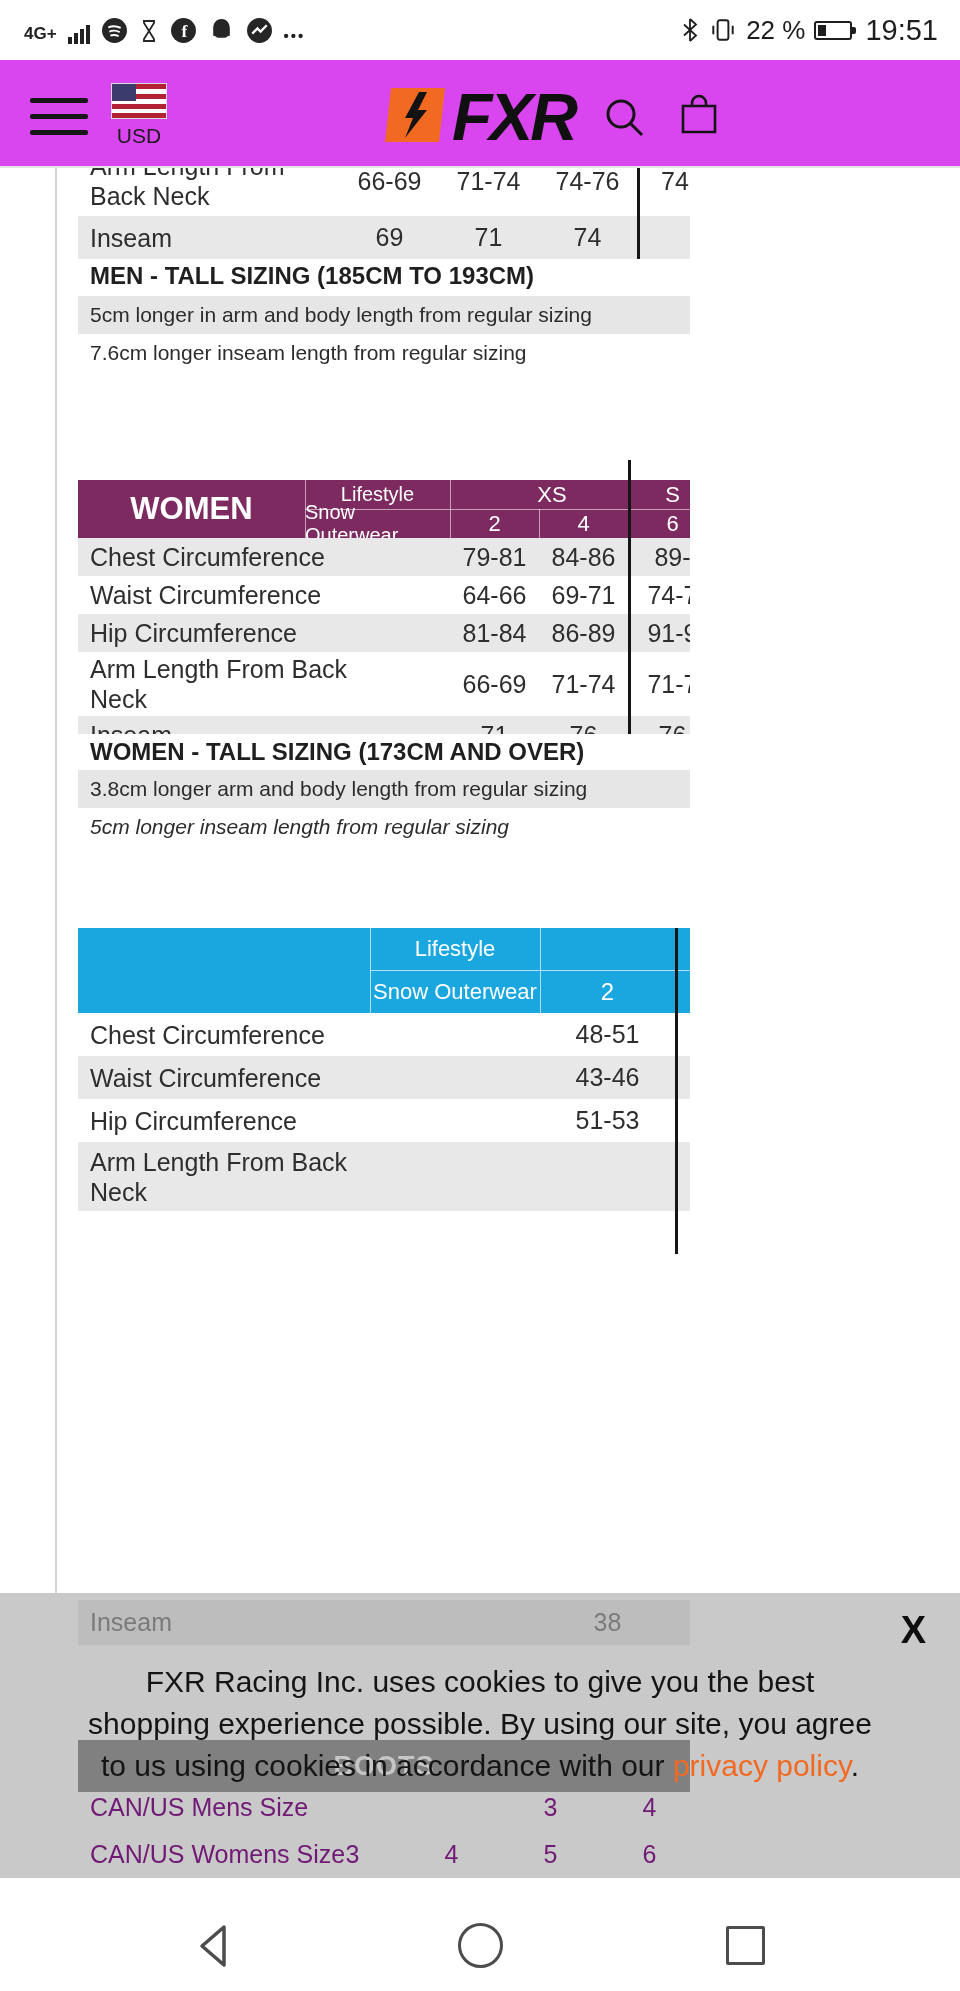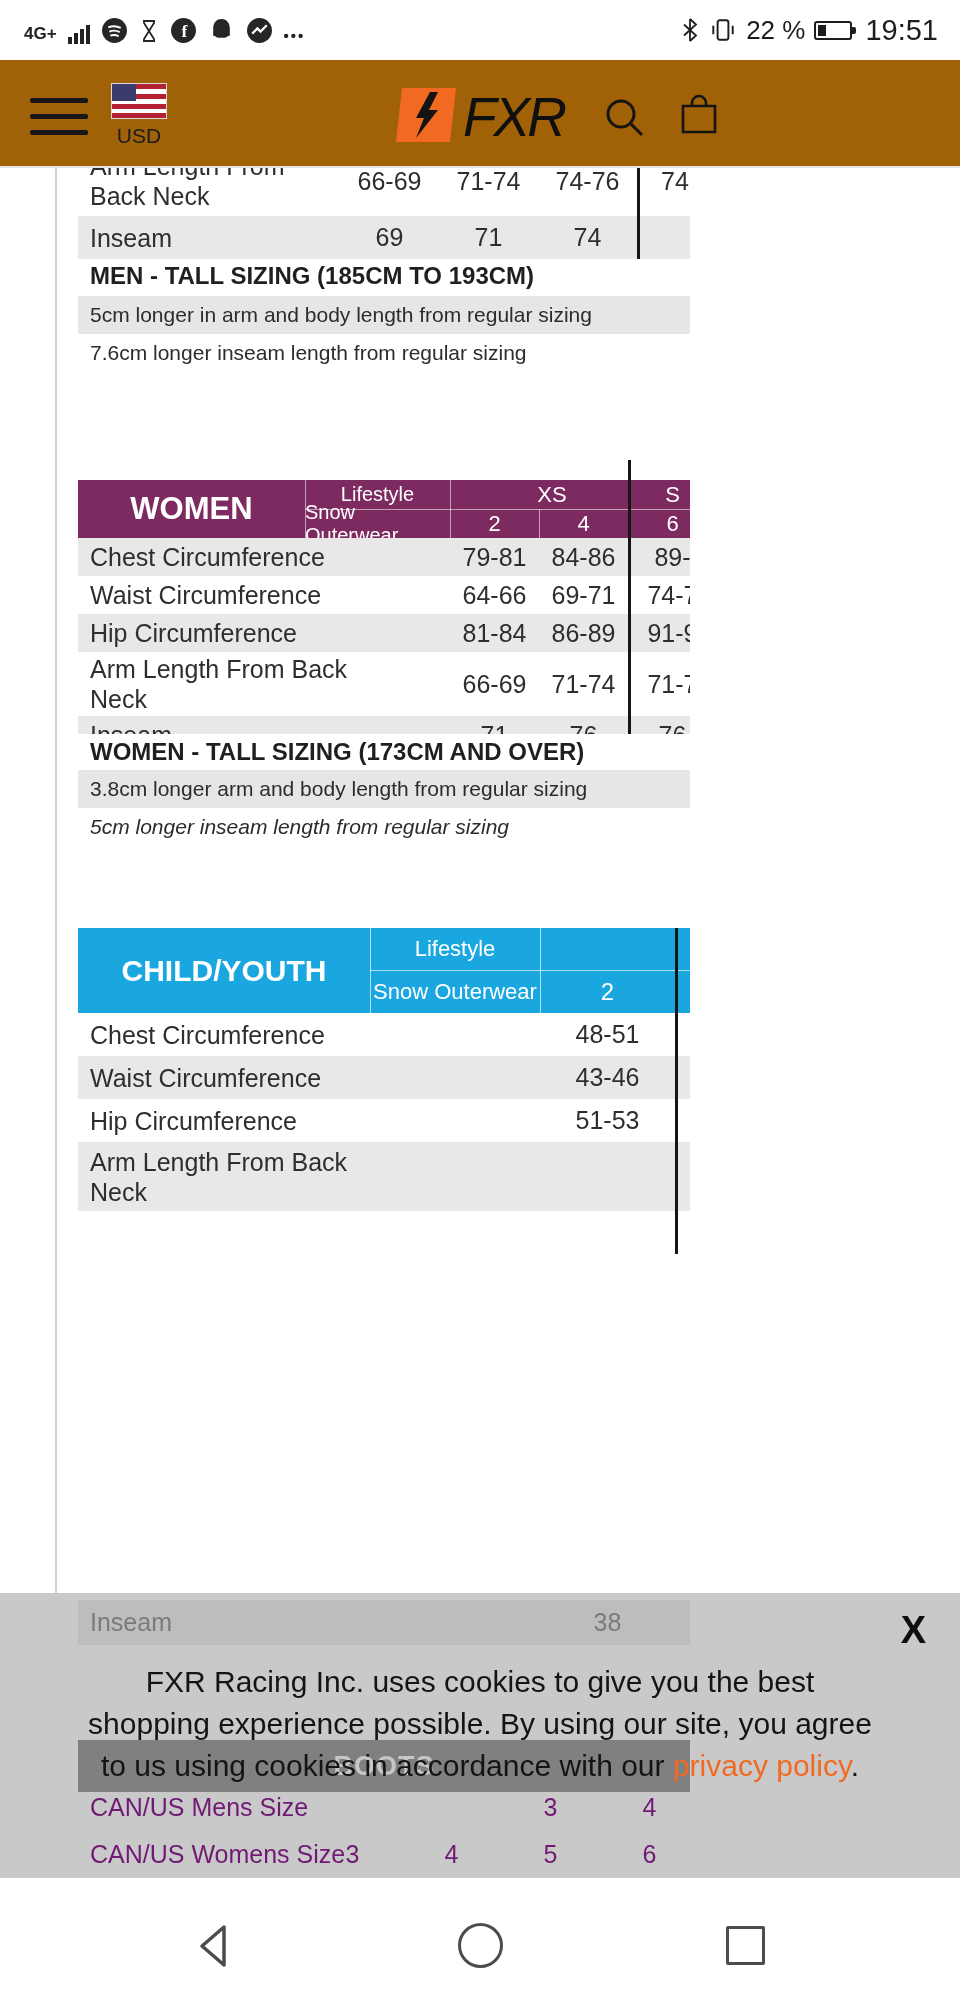--- a/index.html
+++ b/index.html
@@ -17,31 +17,31 @@
   .sb-dots { font-size:15px; color:#222; letter-spacing:2px; font-weight:bold; }
   .sb-right { position:absolute; right:22px; top:0; height:60px; display:flex; align-items:center; gap:9px; }
   .sb-batt-pct { font-size:26px; color:#1d1d1d; }
   .sb-time { font-size:29px; color:#1d1d1d; margin-left:4px; }
   .battery { position:relative; display:inline-block; width:38px; height:19px;
     border:2px solid #1d1d1d; border-radius:3px; }
   .battery-fill { position:absolute; left:2px; top:2px; bottom:2px; width:8px; background:#1d1d1d; }
   .battery:after { content:""; position:absolute; right:-6px; top:4px; width:4px; height:7px; background:#1d1d1d; border-radius:0 2px 2px 0; }
   
   .site-header { position:absolute; top:60px; left:0; width:960px; height:108px;
-    background:#a16207; border-bottom:2px solid #e4e4e4; }
+    background:#d946ef; border-bottom:2px solid #e4e4e4; }
   .hamburger { position:absolute; left:30px; top:38px; width:58px; height:40px; cursor:pointer; }
   .hamburger span { display:block; width:58px; height:5px; background:#161616; border-radius:2px; margin-bottom:11px; }
   .currency { position:absolute; left:110px; top:24px; width:58px; text-align:center; cursor:pointer; }
   .flag { position:relative; width:54px; height:34px; margin:0 auto;
     background:repeating-linear-gradient(#b22234 0 4.9px, #ffffff 4.9px 9.8px); box-shadow:0 0 0 1px #d9d9d9; }
   .flag .canton { position:absolute; left:0; top:0; width:24px; height:17px; background:#3c3b6e; }
   .currency .cur-label { margin-top:6px; font-size:21px; color:#1c1c1c; }
   .logo { position:absolute; left:0; right:0; top:22px; height:70px;
     display:flex; align-items:center; justify-content:center; gap:7px; cursor:pointer; }
-  .logo-text { font-size:55px; font-weight:400; font-style:italic; letter-spacing:-3px; color:#101010; }
+  .logo-text { font-size:66px; font-weight:700; font-style:italic; letter-spacing:-3px; color:#101010; }
   .hdr-search { position:absolute; left:601px; top:34px; cursor:pointer; }
   .hdr-bag { position:absolute; left:676px; top:30px; cursor:pointer; }
   
   .vline { position:absolute; left:55px; top:168px; width:2px; height:1425px; background:#d2d2d2; }
   .tclip { position:absolute; left:78px; width:612px; overflow:hidden; }
   .black-div { position:absolute; top:0; width:3px; background:#161616; z-index:6; }
   .row { position:relative; display:flex; align-items:center; font-size:25px; color:#2e2e2e; }
   .row.gray { background:#e8e8e8; }
   .row .lbl { padding-left:12px; line-height:30px; }
   .val { position:absolute; top:0; height:100%; display:flex; align-items:center; justify-content:center; }
@@ -298,21 +298,20 @@
   <div class="black-div" style="left:550px; height:274px;"></div>
 </div>
 
 <div class="sec-heading" style="top:738px;">WOMEN - TALL SIZING (173CM AND OVER)</div>
 <div class="note gray" style="top:770px;">3.8cm longer arm and body length from regular sizing</div>
 <div class="note" style="top:808px;font-style:italic;">5cm longer inseam length from regular sizing</div>
 
 <div class="tclip child-table">
   <div>
     <div class="c-header">
-      <div class="w-cell c-title">CHILD/YOUTH</div>
       <div class="w-cell c-life">Lifestyle</div>
       <div class="w-cell c-snow">Snow Outerwear</div>
       <div class="w-cell c-sz">2</div>
       <div class="c-vb" style="left:292px;"></div>
       <div class="c-vb" style="left:462px;"></div>
       <div class="c-hb"></div>
     </div>
     <div class="row c-row">
       <div class="lbl c-lbl">Chest Circumference</div>
       <div class="val cv">48-51</div>

